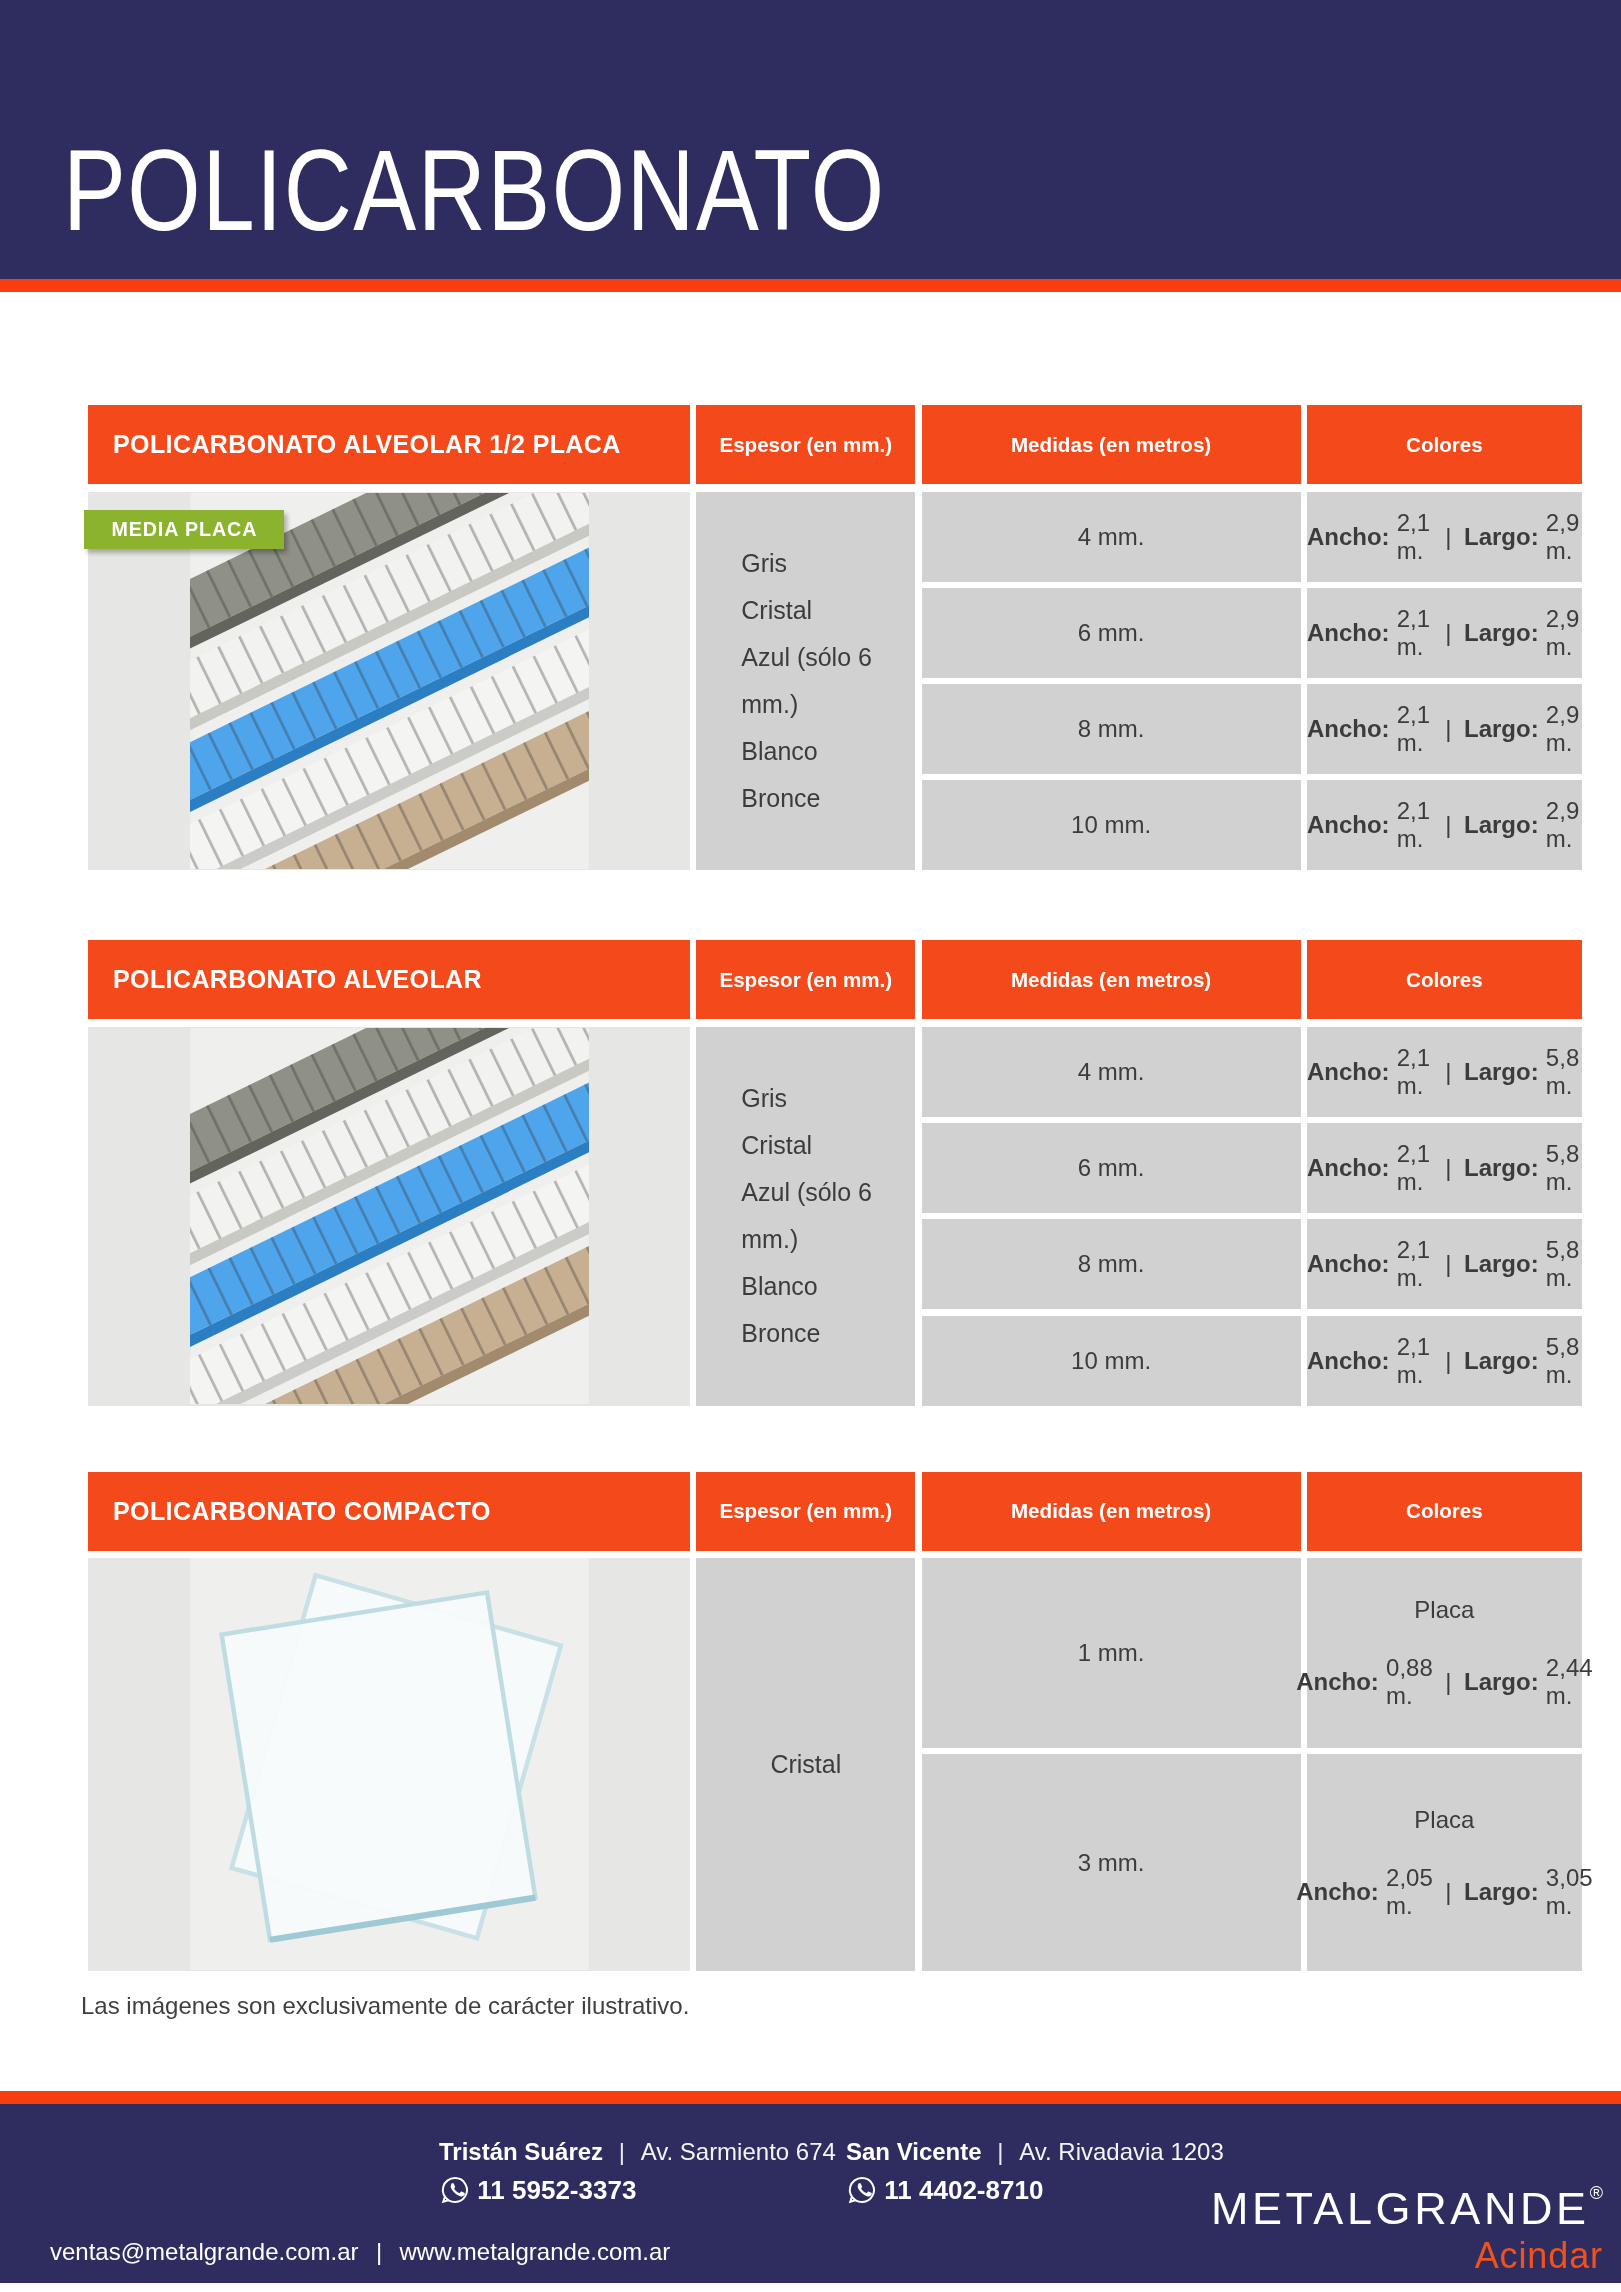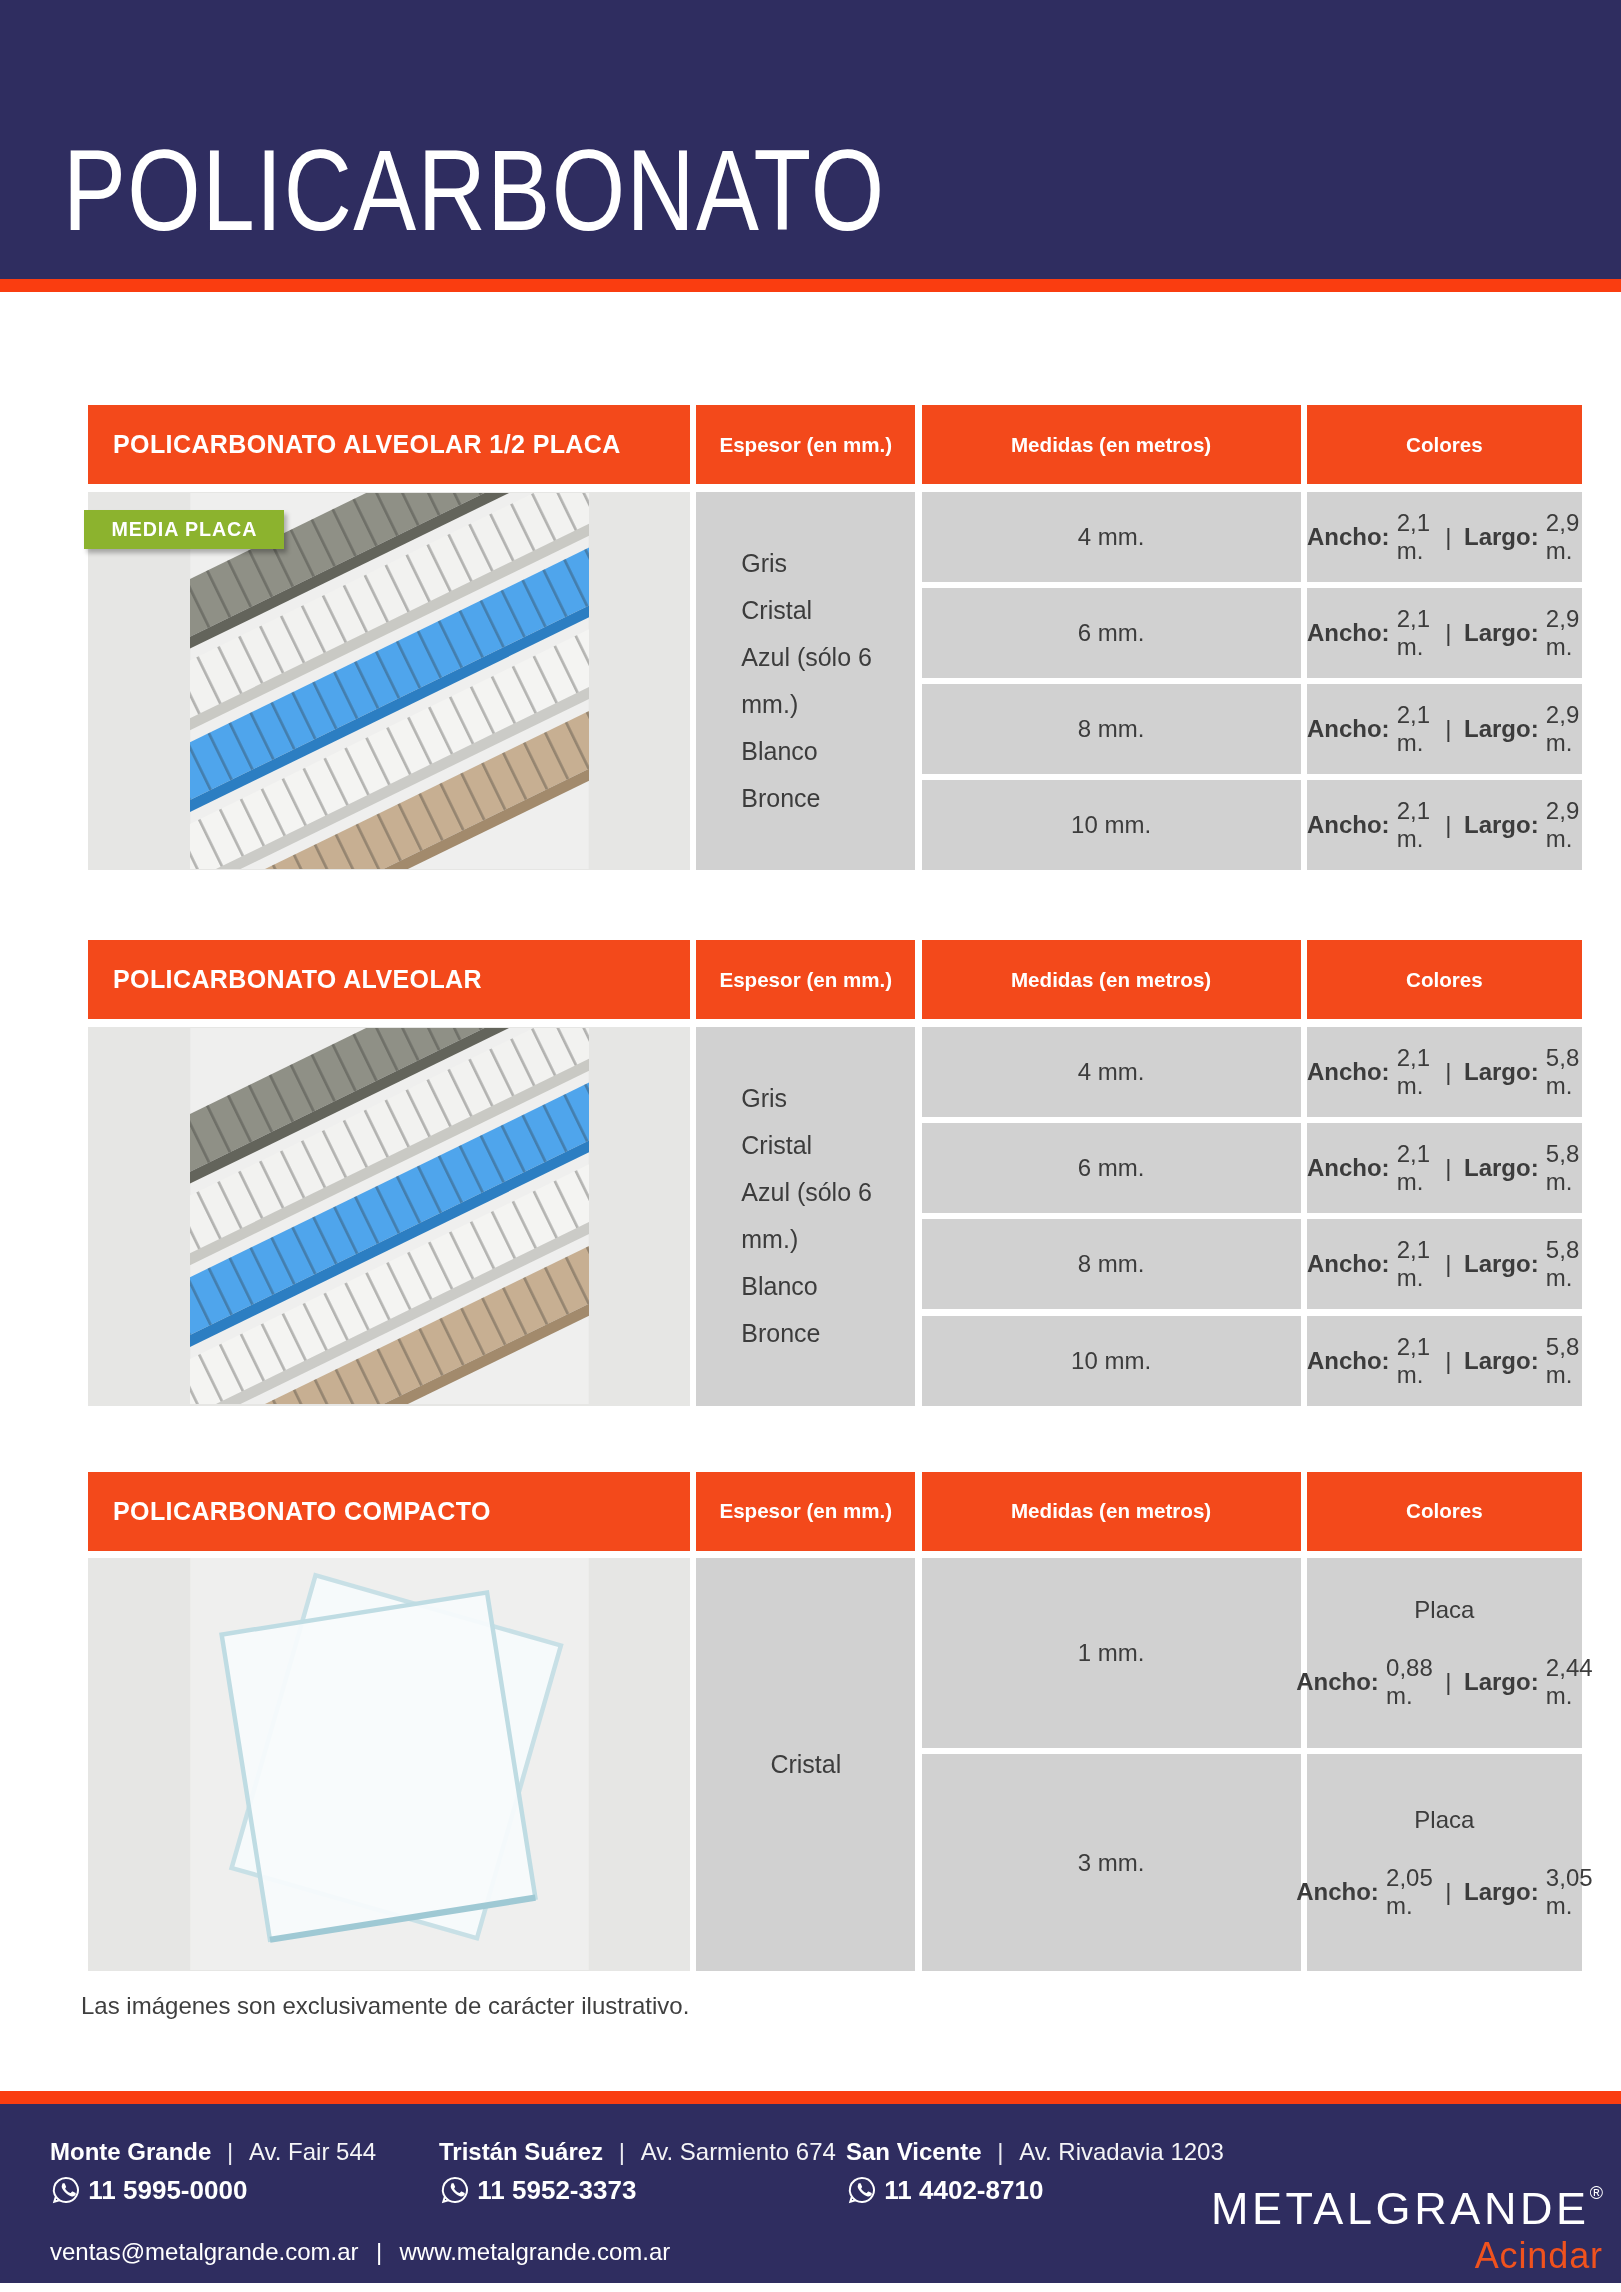--- a/index.html
+++ b/index.html
@@ -279,34 +279,20 @@
       </div>
     </div>
   </div>
 </div>
 
 <div class="note">Las imágenes son exclusivamente de carácter ilustrativo.</div>
 
 <div class="stripe stripe-bottom"></div>
 <div class="footer">
 
-  <div class="loc loc-1">
-    <div class="loc-line1">
-      <span class="loc-city">Monte Grande</span>
-      <span class="loc-sep">|</span>
-      <span class="loc-addr">Av. Fair 544</span>
-    </div>
-    <div class="loc-line2">
-      <svg width="32" height="32" viewBox="0 0 24 24">
-        <path fill="none" stroke="#ffffff" stroke-width="1.5" d="M12 3a9 9 0 1 1-7.6 13.9L3.2 20.8l4-1.1A9 9 0 0 1 12 3z"></path>
-        <path fill="#ffffff" d="M9.3 7.4c.2-.4.5-.4.7-.4h.6c.2 0 .4 0 .6.5l.8 1.8c.1.2.1.4 0 .6l-.5.7c-.1.2-.2.4 0 .7.2.3.8 1.2 1.7 1.9 1 .8 1.6 1 1.9 1.1.3.1.4 0 .6-.2l.7-.8c.2-.2.4-.3.6-.2l1.9.9c.3.1.4.2.4.4 0 .3 0 1-.3 1.4-.3.5-1.4 1.1-2 1.1-.7 0-2.4-.3-4.3-1.9-2.2-1.8-3.4-3.8-3.7-4.5-.3-.7-.3-1.4-.1-1.9l.4-1.2z"></path>
-      </svg>
-      <span>11 5995-0000</span>
-    </div>
-  </div>
 
   <div class="loc loc-2">
     <div class="loc-line1">
       <span class="loc-city">Tristán Suárez</span>
       <span class="loc-sep">|</span>
       <span class="loc-addr">Av. Sarmiento 674</span>
     </div>
     <div class="loc-line2">
       <svg width="32" height="32" viewBox="0 0 24 24">
         <path fill="none" stroke="#ffffff" stroke-width="1.5" d="M12 3a9 9 0 1 1-7.6 13.9L3.2 20.8l4-1.1A9 9 0 0 1 12 3z"></path>

